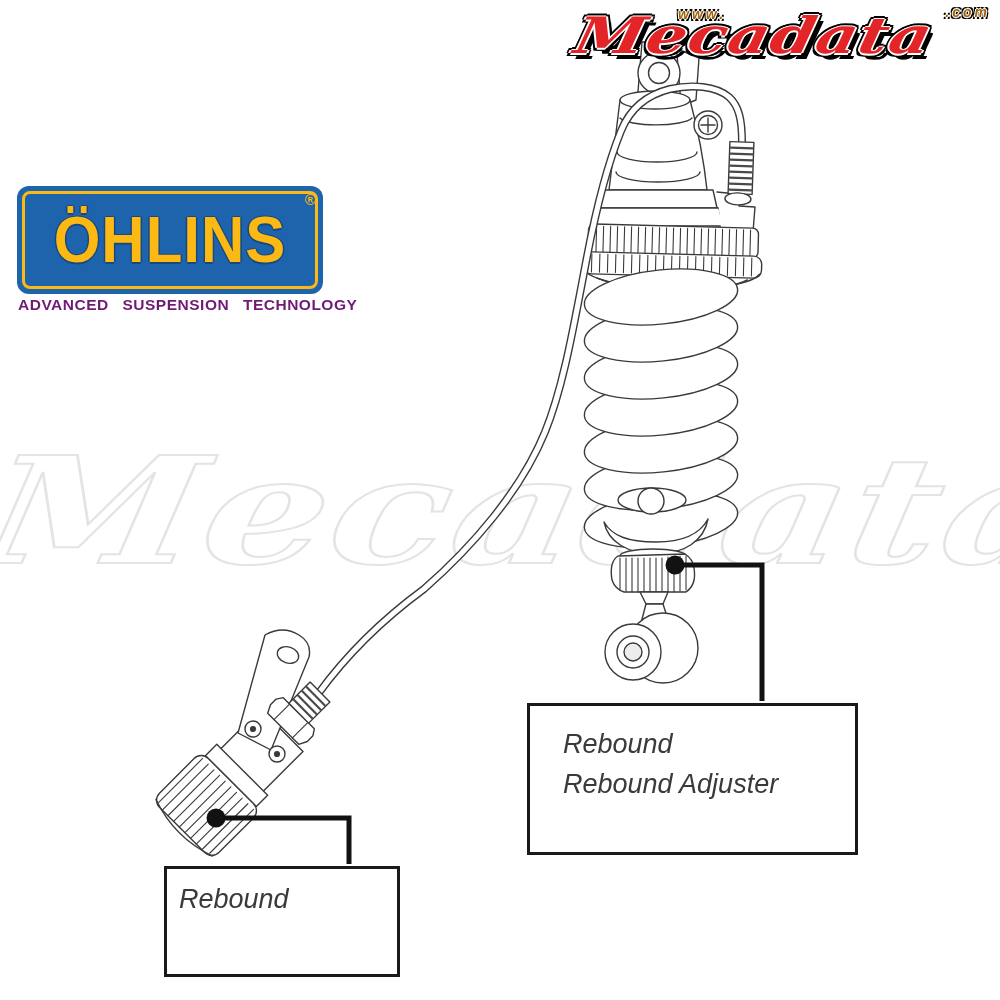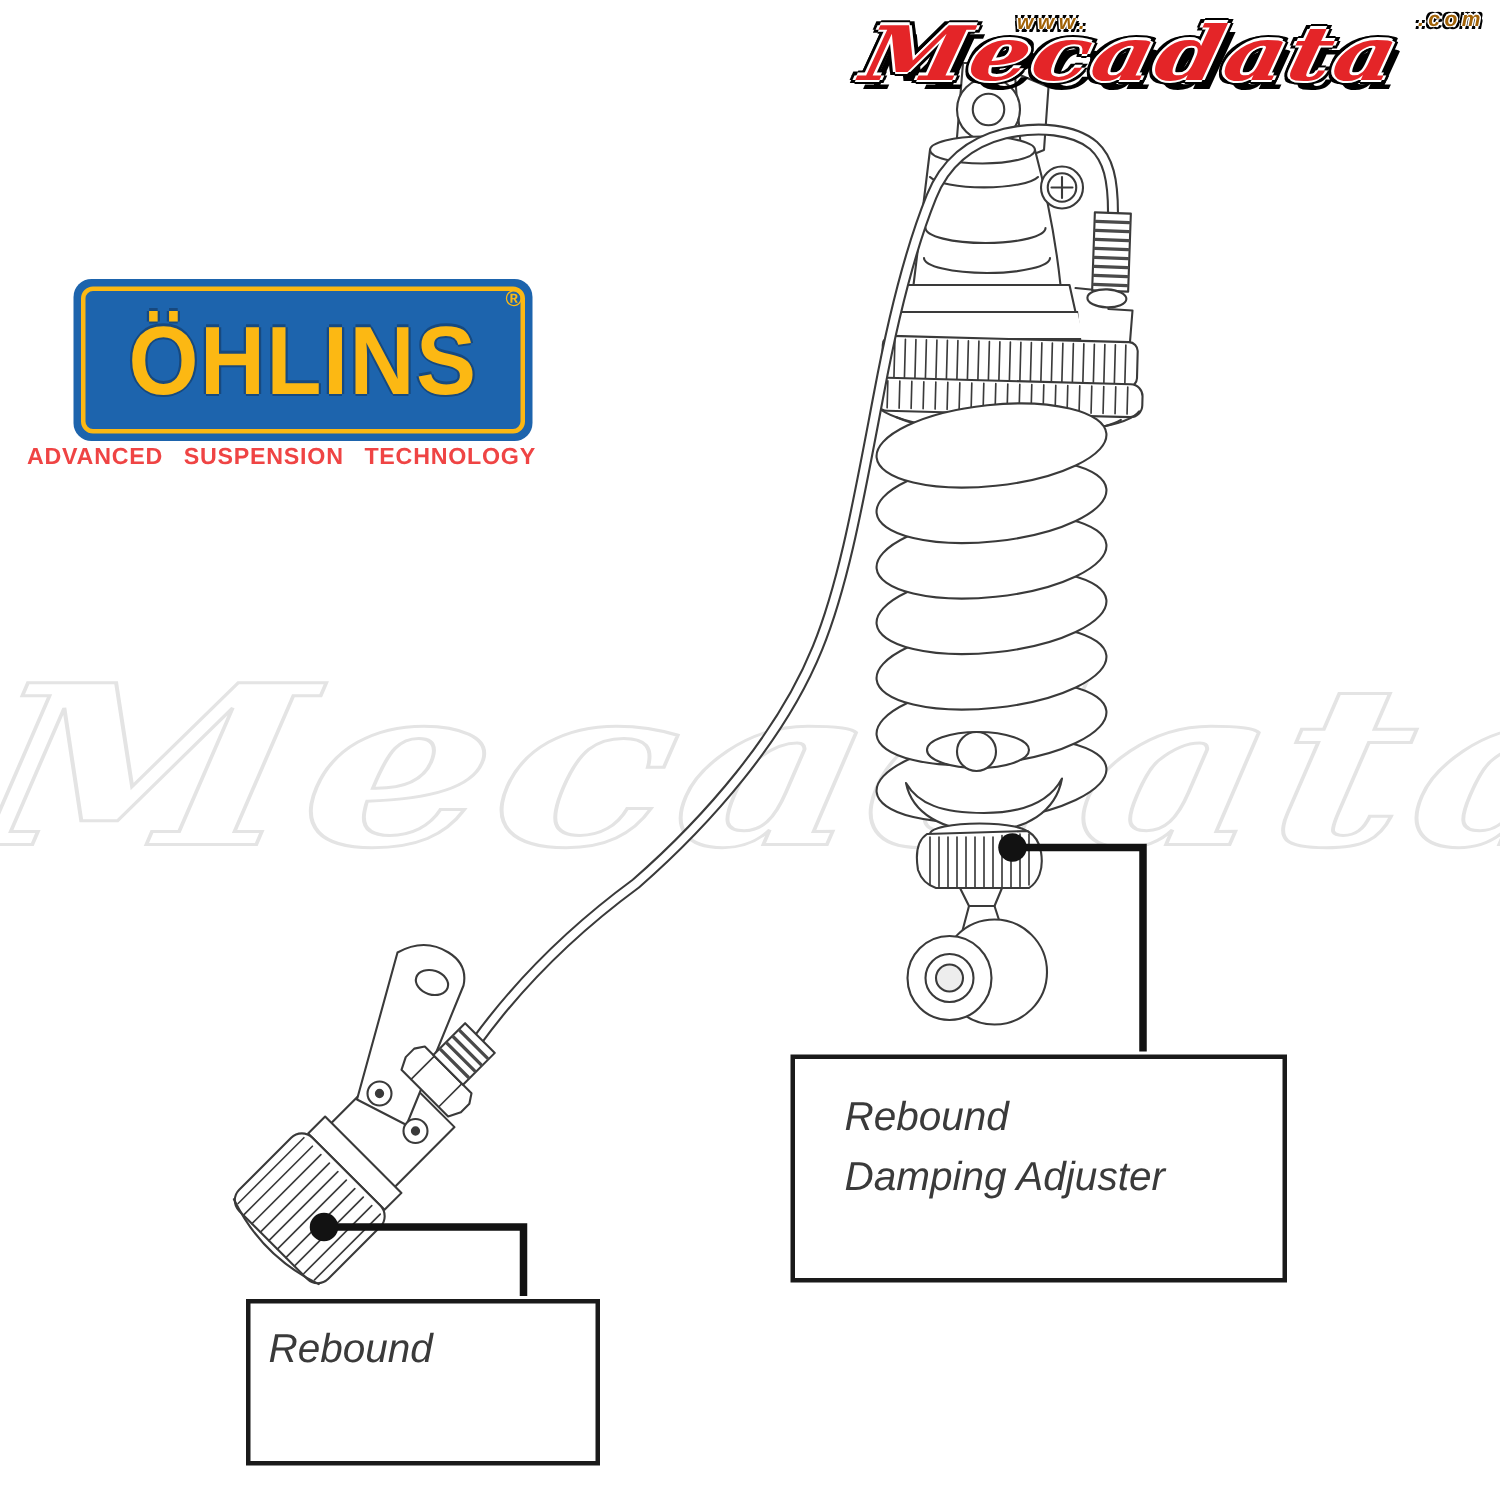--- a/index.html
+++ b/index.html
@@ -35,32 +35,32 @@
   #mecadata-logo .www,#mecadata-logo .com{position:absolute;
     font-family:Liberation Sans, sans-serif;font-style:italic;font-weight:bold;
     font-size:14px;letter-spacing:3px;color:#a16207;
     text-shadow:1px 0 #fff,-1px 0 #fff,0 1px #fff,0 -1px #fff,
       2px 2px #000,-2px 2px #000,2px -2px #000,-2px -2px #000;}
   #mecadata-logo .www{left:100px;top:2px;}
   #mecadata-logo .com{right:10px;top:0px;}
 
   
   #ohlins-logo{position:absolute;left:17px;top:186px;width:306px;height:108px;
-    background:#1d64ad;border-radius:12px;z-index:4;margin-left:32px;}
+    background:#1d64ad;border-radius:12px;z-index:4;}
   #ohlins-logo .inner{position:absolute;left:5px;top:5px;right:5px;bottom:5px;
     border:3px solid #fcb813;border-radius:8px;}
   #ohlins-logo .word{position:absolute;left:0;right:0;top:17px;text-align:center;
     font-weight:bold;font-size:60px;letter-spacing:1px;color:#fcb813;
     transform:scaleY(1.08);transform-origin:center top;
     text-shadow:1.5px 0 #17497f,-1.5px 0 #17497f,0 1.5px #17497f,0 -1.5px #17497f;}
   #ohlins-logo .reg{position:absolute;right:7px;top:5px;font-size:15px;font-weight:bold;
     color:#fcb813;font-style:normal;}
   #ohlins-tagline{position:absolute;left:18px;top:296px;width:308px;z-index:4;
     font-weight:bold;font-size:15.5px;letter-spacing:0.5px;word-spacing:9px;
-    color:#ef4444;white-space:nowrap;}
+    color:#701a75;white-space:nowrap;}
 </style>
 </head>
 <body>
 
 <div id="stage">
 
   <div class="watermark">Mecadata</div>
 
   <svg id="drawing" width="1000" height="1000" viewBox="0 0 1000 1000">
     <g stroke="#3a3a3a" stroke-width="1.4" fill="none" stroke-linejoin="round" stroke-linecap="round">
@@ -172,21 +172,21 @@
         <polyline points="675,565 762,565 762,701" fill="none"></polyline>
         <polyline points="218,818 349,818 349,864" fill="none"></polyline>
       </g>
       <circle cx="675" cy="565" r="9.5" fill="#121212" stroke="none"></circle>
       <circle cx="216" cy="818" r="9.5" fill="#121212" stroke="none"></circle>
     </g>
   </svg>
 
   <div class="callout-box" id="rebound-box">
     <div>Rebound</div>
-    <div>Damping Adjuster</div>
+    <div>Rebound Adjuster</div>
   </div>
   <div class="callout-box" id="preload-box">
     <div>Rebound</div>
   </div>
 
   <div id="mecadata-logo">
     <span class="www">www.</span>
     <span class="com">.com</span>
     <div class="main">Mecadata</div>
   </div>

